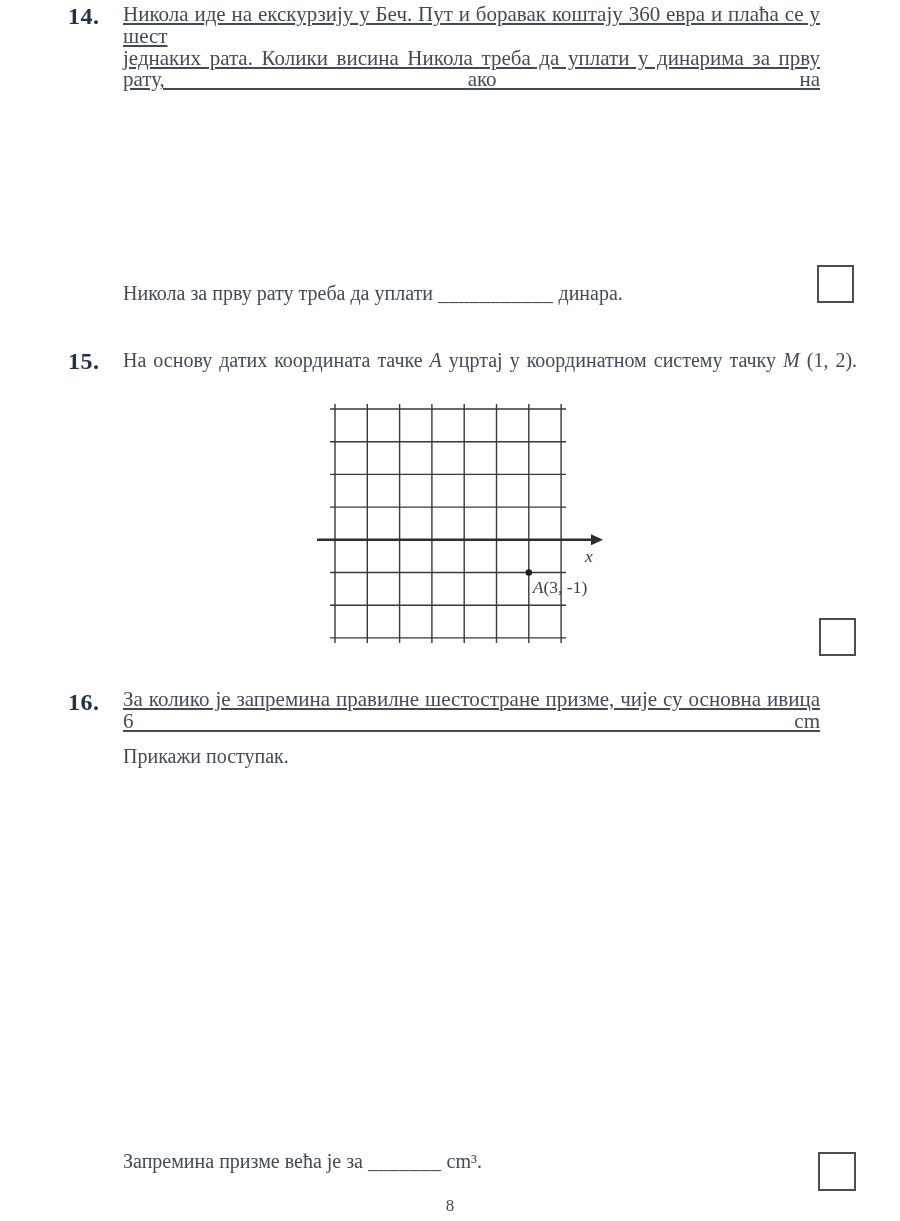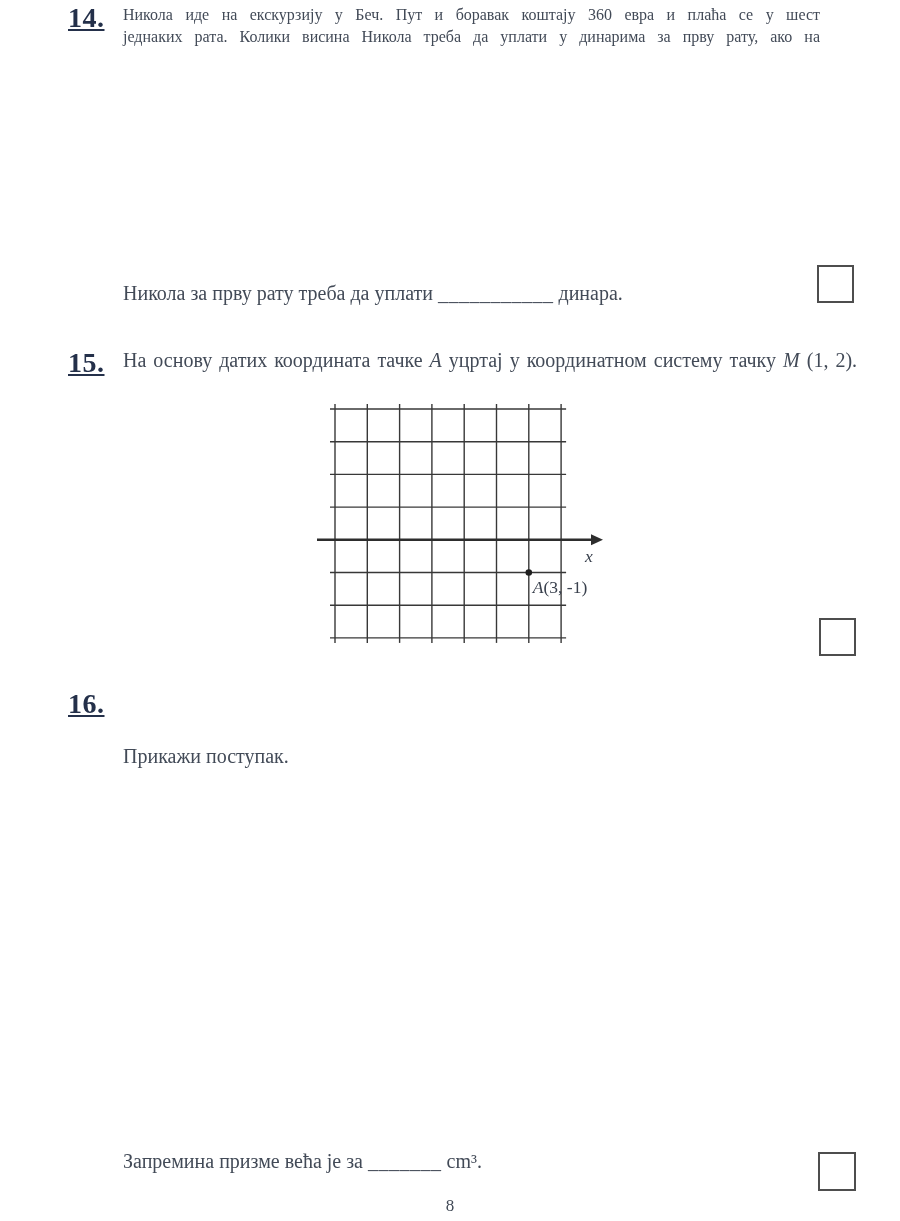--- a/index.html
+++ b/index.html
@@ -8,27 +8,26 @@
     position:relative;
     width:900px;height:1221px;
     margin:0 auto;
     background:var(--page_bg,#fff);
     font-family:"Liberation Serif","DejaVu Serif",serif;
     color:var(--text,#424a57);
     overflow:hidden;
   }
   .pnum{
     position:absolute;left:68px;
-    font-size:28px;font-weight:bold;line-height:1;
+    font-size:24px;font-weight:bold;line-height:1;
     color:var(--heading,#24304a);
     letter-spacing:0.5px;
-    text-decoration:underline;
   }
   .ptext{position:absolute;left:123px;width:697px;}
-  .line{font-size:16px;line-height:21.8px;white-space:nowrap;}
+  .line{font-size:21px;line-height:21.8px;white-space:nowrap;text-decoration:underline;}
   .stretch{white-space:normal;text-align:justify;text-align-last:justify;}
   .single{position:absolute;left:123px;font-size:20px;line-height:22px;white-space:nowrap;}
   .wide{word-spacing:2px;text-align:right;}
   .it{font-style:italic;}
   .blank{letter-spacing:0.5px;margin:0 5px;}
   .answer-box{
     position:absolute;
     width:33px;height:34px;
     border:2px solid var(--box_border,#4e4e4e);
     background:#fff;
@@ -85,20 +84,21 @@
       <polygon class="axis-arrow" points="286,139.3 286,150.3 298,144.8"></polygon>
       <text class="fig-label it" x="280" y="166.8">x</text>
       <circle class="point-dot" cx="223.79999999999998" cy="177.5" r="3.3"></circle>
       <text class="fig-label" x="227.79999999999998" y="198"><tspan class="it">A</tspan><tspan>(3, -1)</tspan></text>
     </svg>
   </div>
   <div class="answer-box" style="left:819px;top:618px"></div>
 
   <div class="pnum" style="top:690px">16.</div>
   <div class="ptext" style="top:689px">
+    <div class="line stretch">За колико је запремина правилне шестостране призме, чије су основна ивица 6 cm</div>
   </div>
   <div class="single" style="top:745px">Прикажи поступак.</div>
   <div class="single" style="top:1150px">
     <span>Запремина призме већа је за</span><span class="blank">_______</span><span>cm³.</span>
   </div>
   <div class="answer-box" style="left:818px;top:1152px;width:34px;height:35px"></div>
 
   <div class="page-num" style="top:1196px">8</div>
 
 </div>

